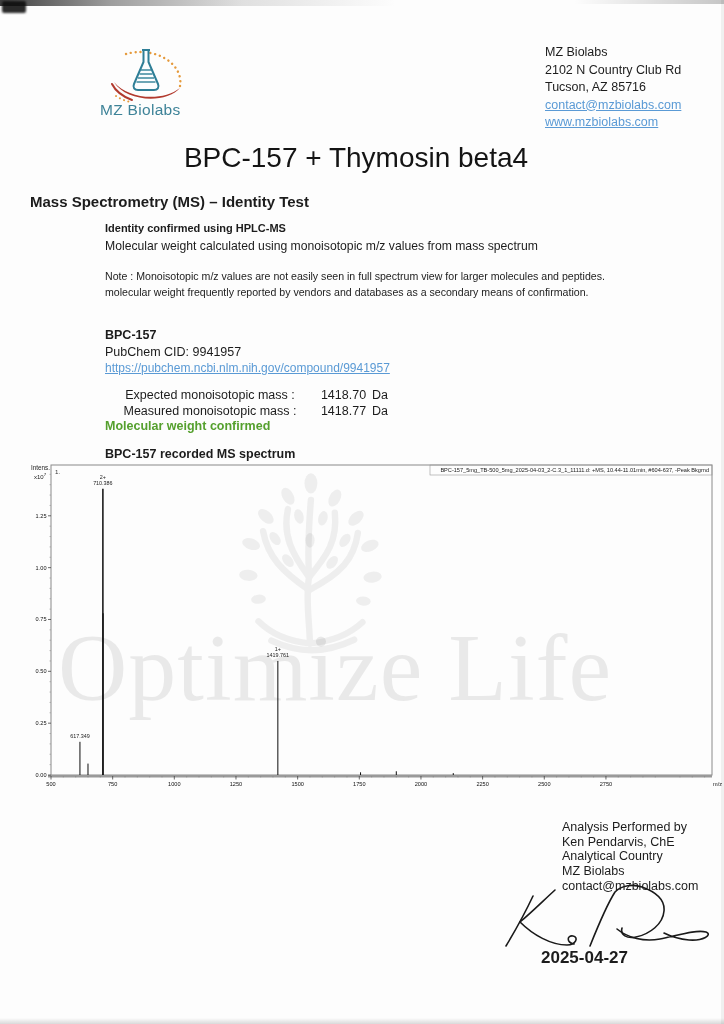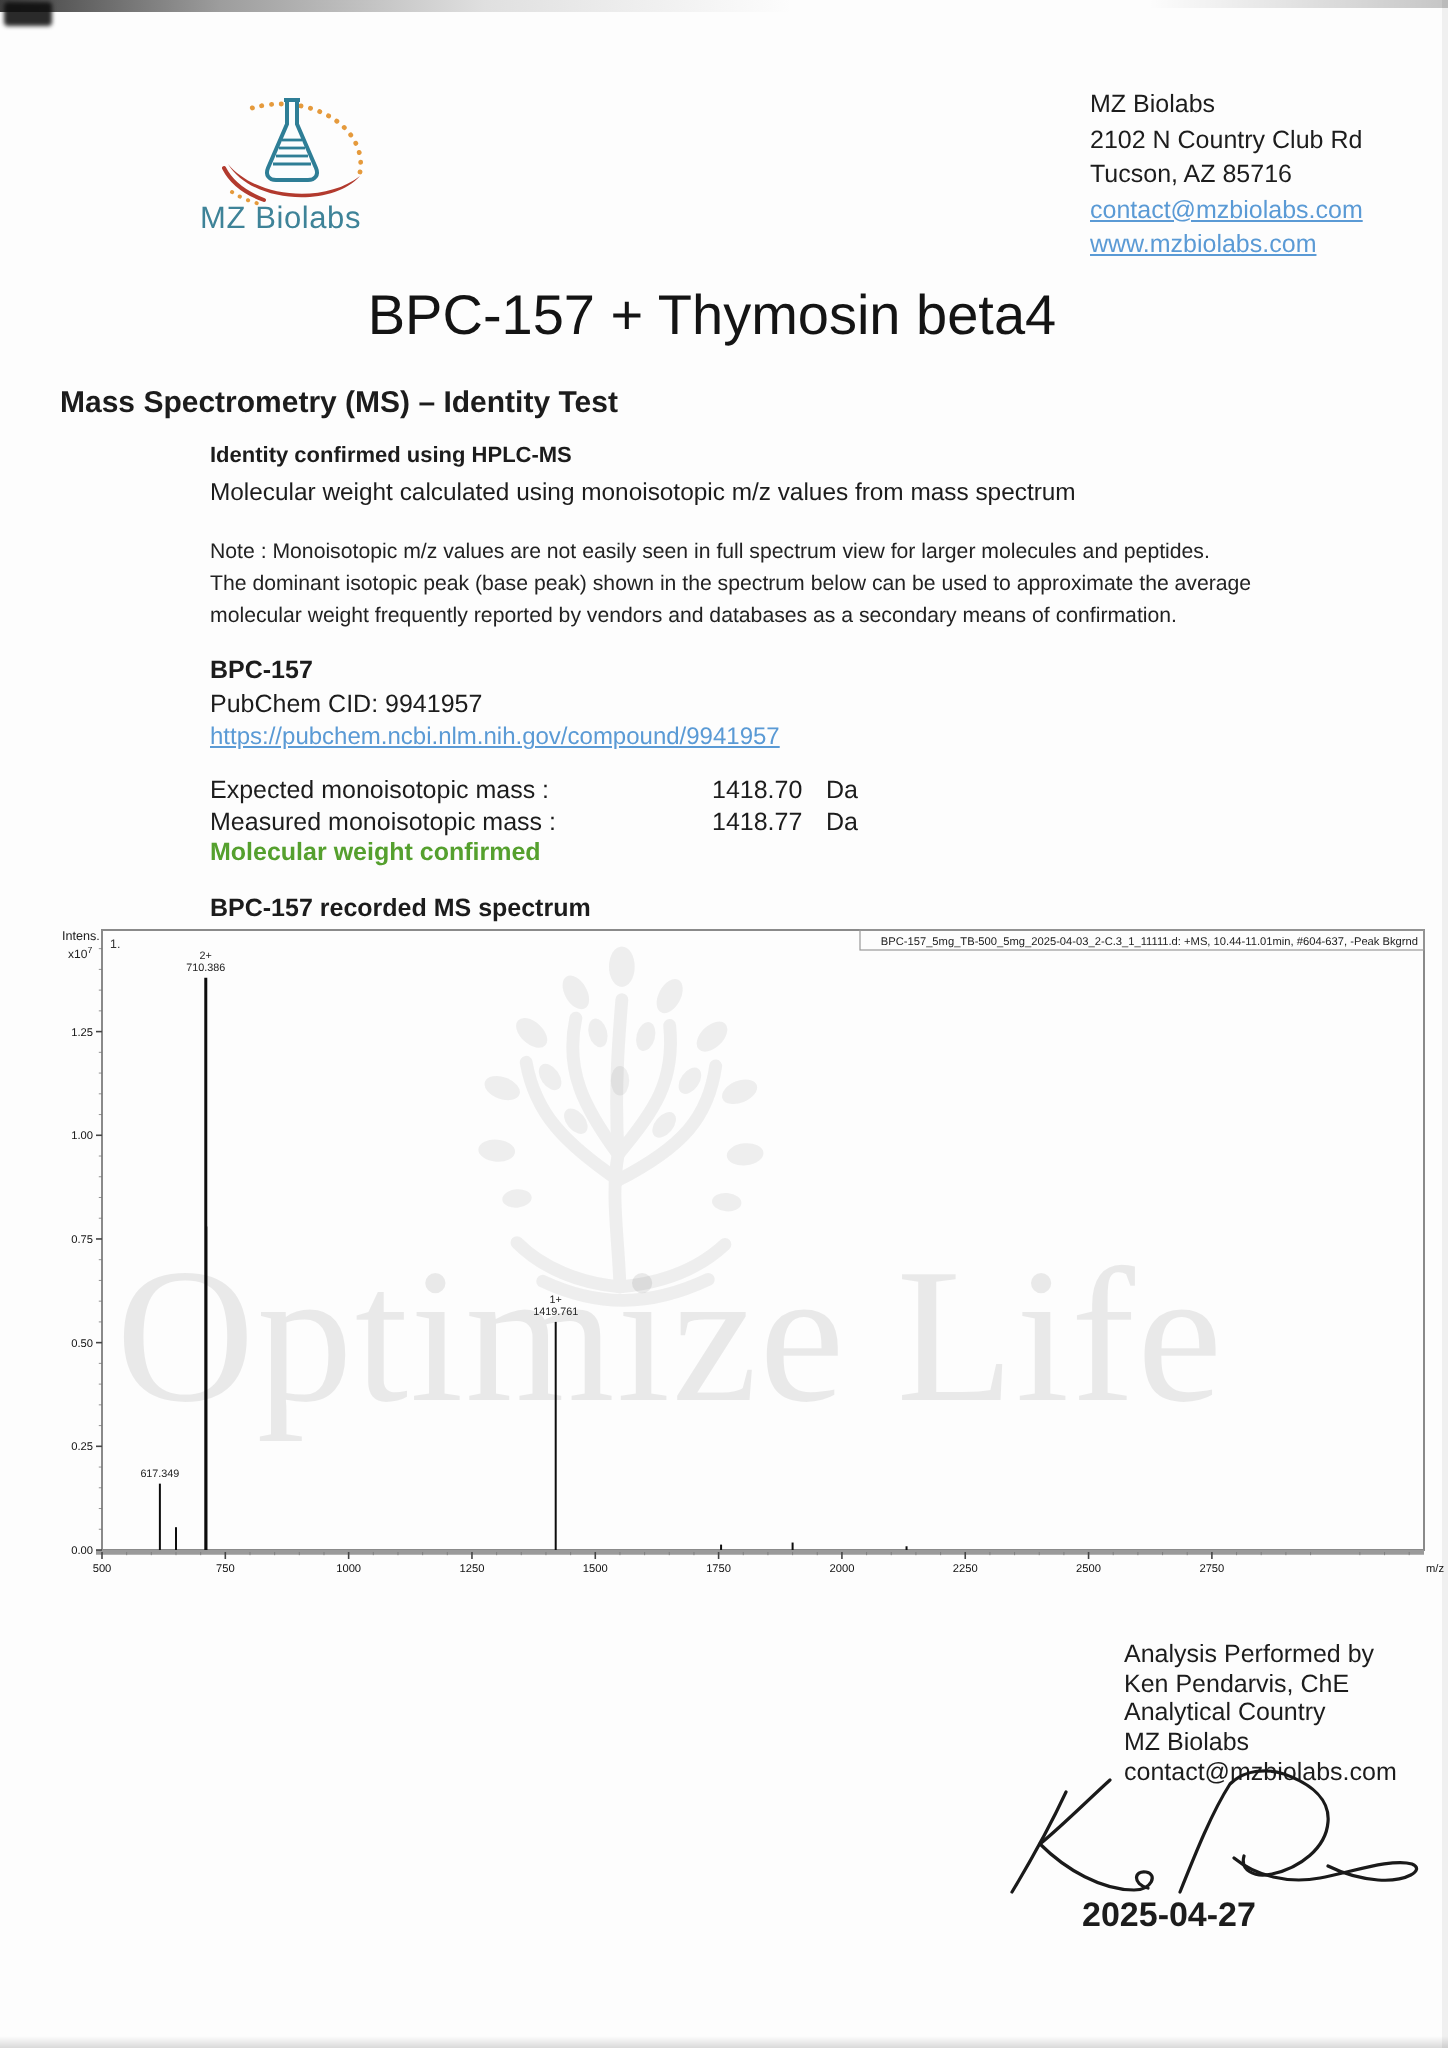--- a/index.html
+++ b/index.html
@@ -24,23 +24,23 @@
   
   .doc-title{left:0;top:142px;width:712px;text-align:center;font-size:28px;color:#141414;}
   .section-heading{left:30px;top:193px;font-size:15px;font-weight:bold;}
   .identity1{left:105px;top:222px;font-size:11px;font-weight:bold;}
   .identity2{left:105px;top:239px;font-size:12.2px;}
   .note{left:105px;top:268px;font-size:10.6px;line-height:16px;color:#222;}
   .compound{left:105px;top:328px;font-size:12.5px;font-weight:bold;}
   .cid{left:105px;top:345px;font-size:12.5px;}
   .pubchem{left:105px;top:361px;font-size:12px;}
   .mass-table{left:105px;top:388px;font-size:12.5px;}
-  .mass-row{display:flex;height:15.5px;align-items:flex-start;}
+  .mass-row{display:flex;height:15.5px;align-items:flex-start;text-align:center;}
   .mass-label{width:210px;}
-  .mass-value{width:57px;margin-left:41px;}
+  .mass-value{width:57px;}
   .confirm{left:105px;top:419px;font-size:12.5px;font-weight:bold;color:#55a02e;}
   .spectrum-heading{left:105px;top:447px;font-size:12.5px;font-weight:bold;}
   
   .wm-text{left:58px;top:620px;font-family:"Liberation Serif","DejaVu Serif",serif;
     font-size:96px;line-height:1;color:#000;opacity:.075;white-space:nowrap;z-index:0;letter-spacing:1px;}
   .wm-tree{left:218px;top:458px;width:184px;height:196px;z-index:0;}
   
   .chart{left:30px;top:460px;width:692px;height:332px;z-index:1;}
   
   .analysis{left:562px;top:820px;font-size:12.5px;line-height:14.7px;}
@@ -118,21 +118,20 @@
   </div>
 
   <div class="abs doc-title">BPC-157 + Thymosin beta4</div>
   <div class="abs section-heading">Mass Spectrometry (MS) – Identity Test</div>
 
   <div class="abs identity1">Identity confirmed using HPLC-MS</div>
   <div class="abs identity2">Molecular weight calculated using monoisotopic m/z values from mass spectrum</div>
 
   <div class="abs note">
     <div>Note : Monoisotopic m/z values are not easily seen in full spectrum view for larger molecules and peptides.</div>
-    <div>The dominant isotopic peak (base peak) shown in the spectrum below can be used to approximate the average</div>
     <div>molecular weight frequently reported by vendors and databases as a secondary means of confirmation.</div>
   </div>
 
   <div class="abs compound">BPC-157</div>
   <div class="abs cid">PubChem CID: 9941957</div>
   <div class="abs pubchem"><a class="lnk">https://pubchem.ncbi.nlm.nih.gov/compound/9941957</a></div>
 
   <div class="abs mass-table">
     <div class="mass-row">
       <span class="mass-label">Expected monoisotopic mass :</span>

